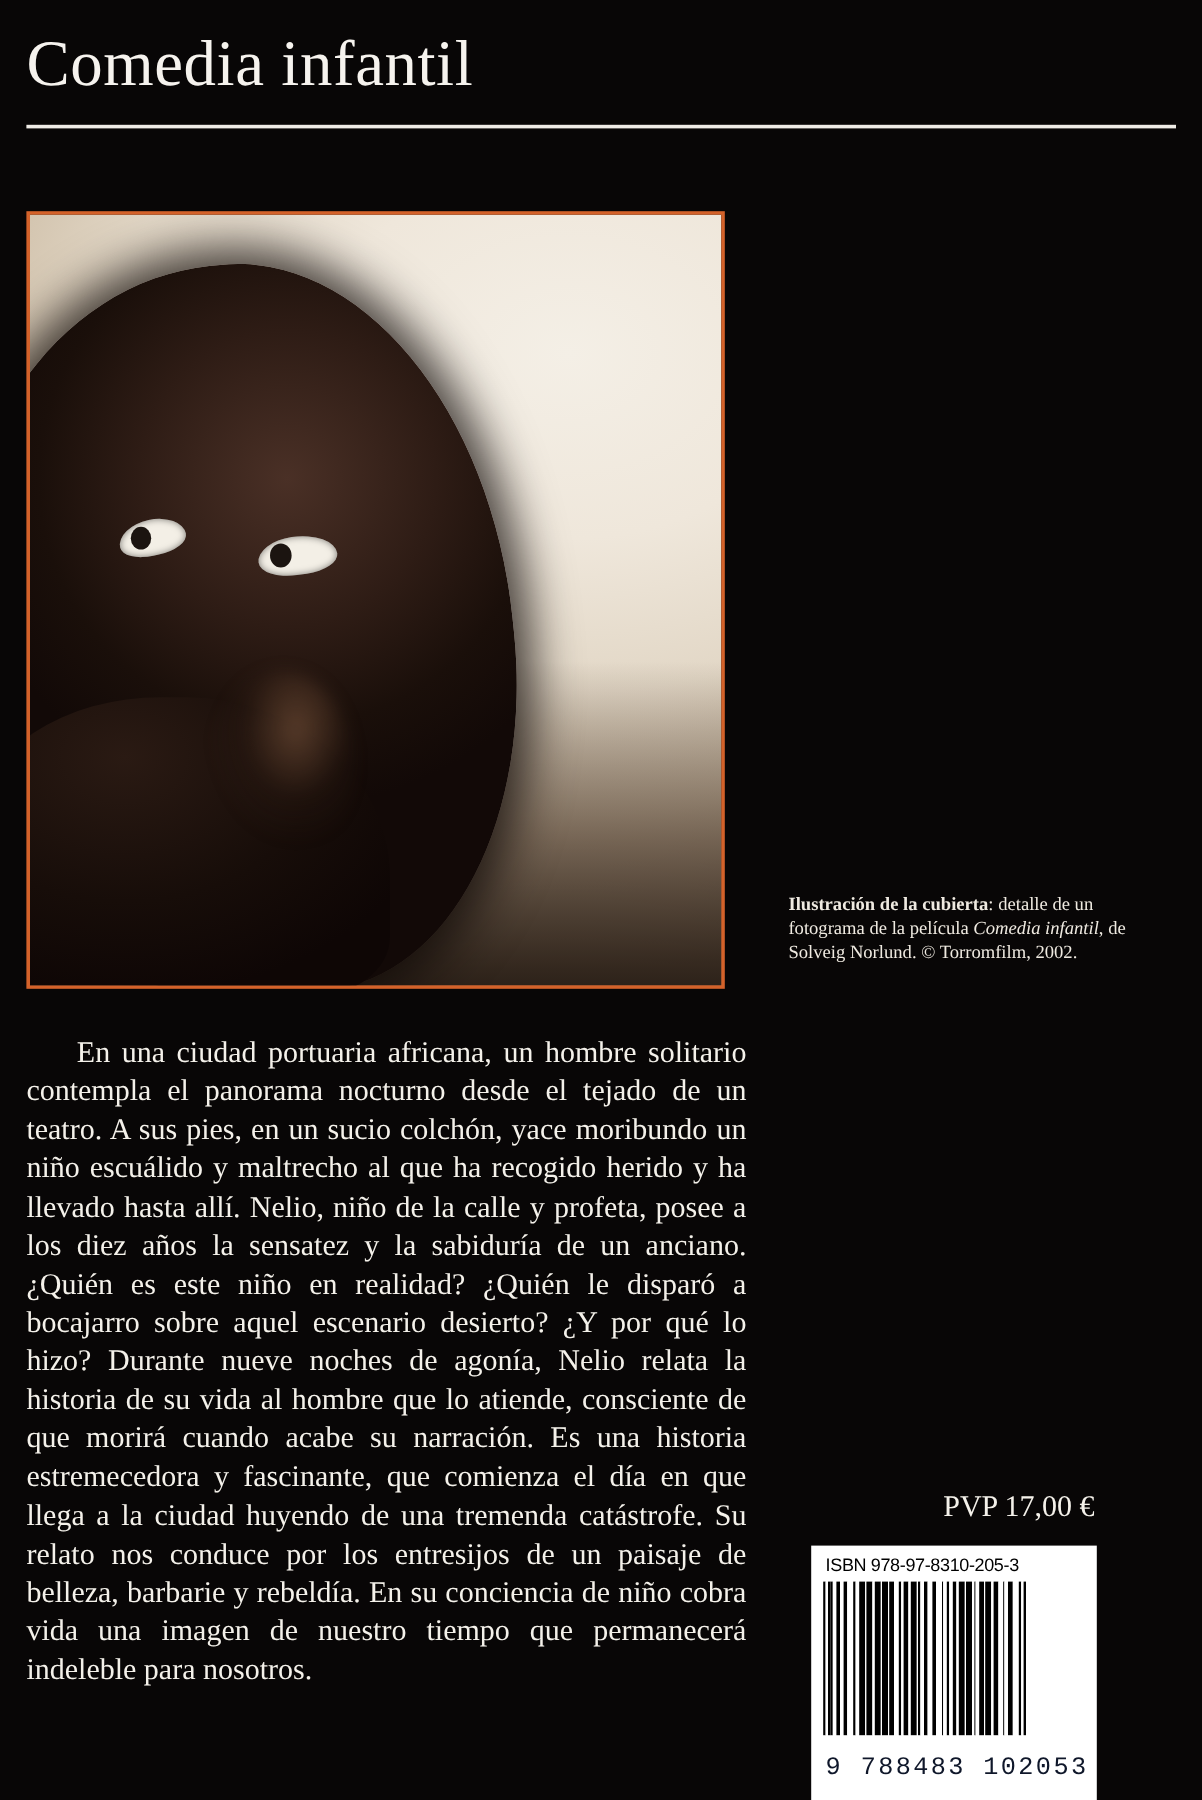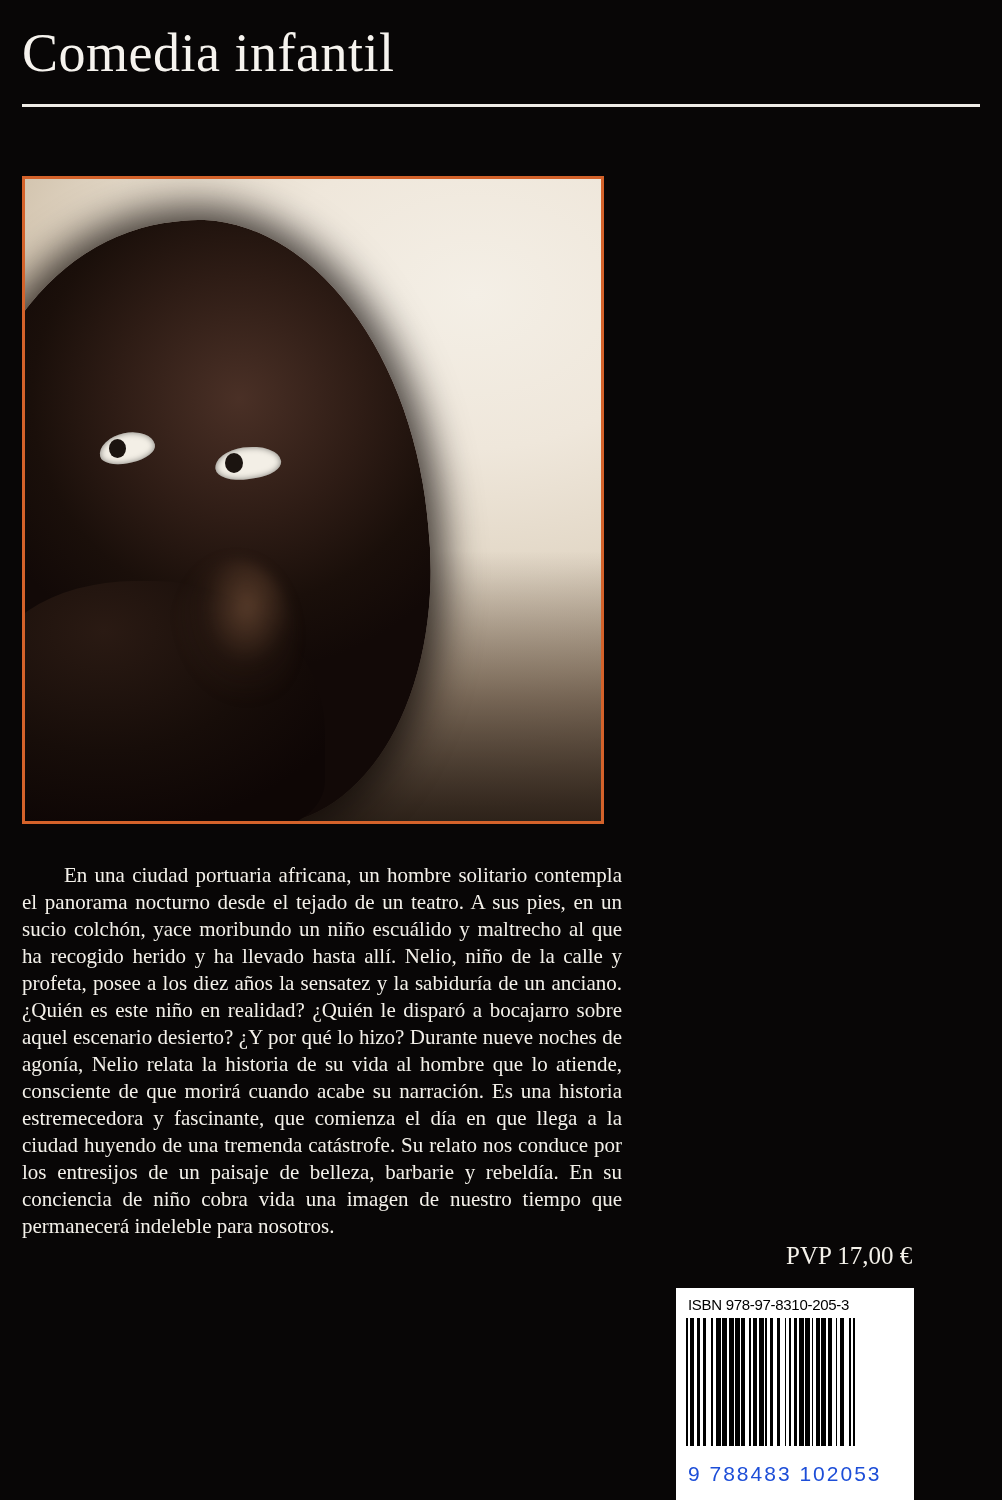--- a/index.html
+++ b/index.html
@@ -150,21 +150,21 @@
   }
   .credit b { font-weight: 700; }
   .credit i { font-style: italic; }
 
   
   .blurb {
     position: absolute;
     left: 22px;
     top: 862px;
     width: 600px;
-    font-size: 21px;
+    font-size: 25px;
     line-height: 1.285;
     text-align: justify;
     color: #f4f1ea;
     font-family: "Liberation Serif", serif;
   }
   .blurb p { margin: 0; text-indent: 42px; }
 
   
   .pvp {
     position: absolute;
@@ -196,23 +196,23 @@
   .bars {
     position: relative;
     height: 128px;
     width: 216px;
     display: flex;
     align-items: stretch;
     gap: 0;
   }
   .bars span { display: block; background: #000; height: 100%; }
   .digits {
-    font-family: Liberation Sans, sans-serif;
+    font-family: Liberation Mono, monospace;
     font-size: 21px;
-    color: #1d4ed8;
+    color: #0f172a;
     letter-spacing: 2.0px;
     margin-top: 16px;
     margin-left: 2px;
     white-space: nowrap;
   }
 </style>
 </head>
 <body>
 
 <div class="page">
@@ -225,20 +225,24 @@
       <div class="head-silhouette"></div>
       <div class="neck"></div>
       <div class="chin-light"></div>
       <div class="eye eye-left"></div>
       <div class="eye eye-right"></div>
       <div class="pupil pupil-left"></div>
       <div class="pupil pupil-right"></div>
     </div>
   </div>
 
+  <div class="credit">
+    <b>Ilustración de la cubierta</b><span>: detalle de un fotograma de la película </span><i>Comedia infantil</i><span>, de Solveig Norlund.</span>
+    <span>© Torromfilm, 2002.</span>
+  </div>
 
   <div class="blurb">
     <p>En una ciudad portuaria africana, un hombre solitario contempla el panorama nocturno desde el tejado de un teatro. A sus pies, en un sucio colchón, yace moribundo un niño escuálido y maltrecho al que ha recogido herido y ha llevado hasta allí. Nelio, niño de la calle y profeta, posee a los diez años la sensatez y la sabiduría de un anciano. ¿Quién es este niño en realidad? ¿Quién le disparó a bocajarro sobre aquel escenario desierto? ¿Y por qué lo hizo? Durante nueve noches de agonía, Nelio relata la historia de su vida al hombre que lo atiende, consciente de que morirá cuando acabe su narración. Es una historia estremecedora y fascinante, que comienza el día en que llega a la ciudad huyendo de una tremenda catástrofe. Su relato nos conduce por los entresijos de un paisaje de belleza, barbarie y rebeldía. En su conciencia de niño cobra vida una imagen de nuestro tiempo que permanecerá indeleble para nosotros.</p>
   </div>
 
   <div class="pvp">PVP 17,00 €</div>
 
   <div class="barcode-box">
     <div class="isbn-text">ISBN 978-97-8310-205-3</div>
     <div class="bars" id="bars">

